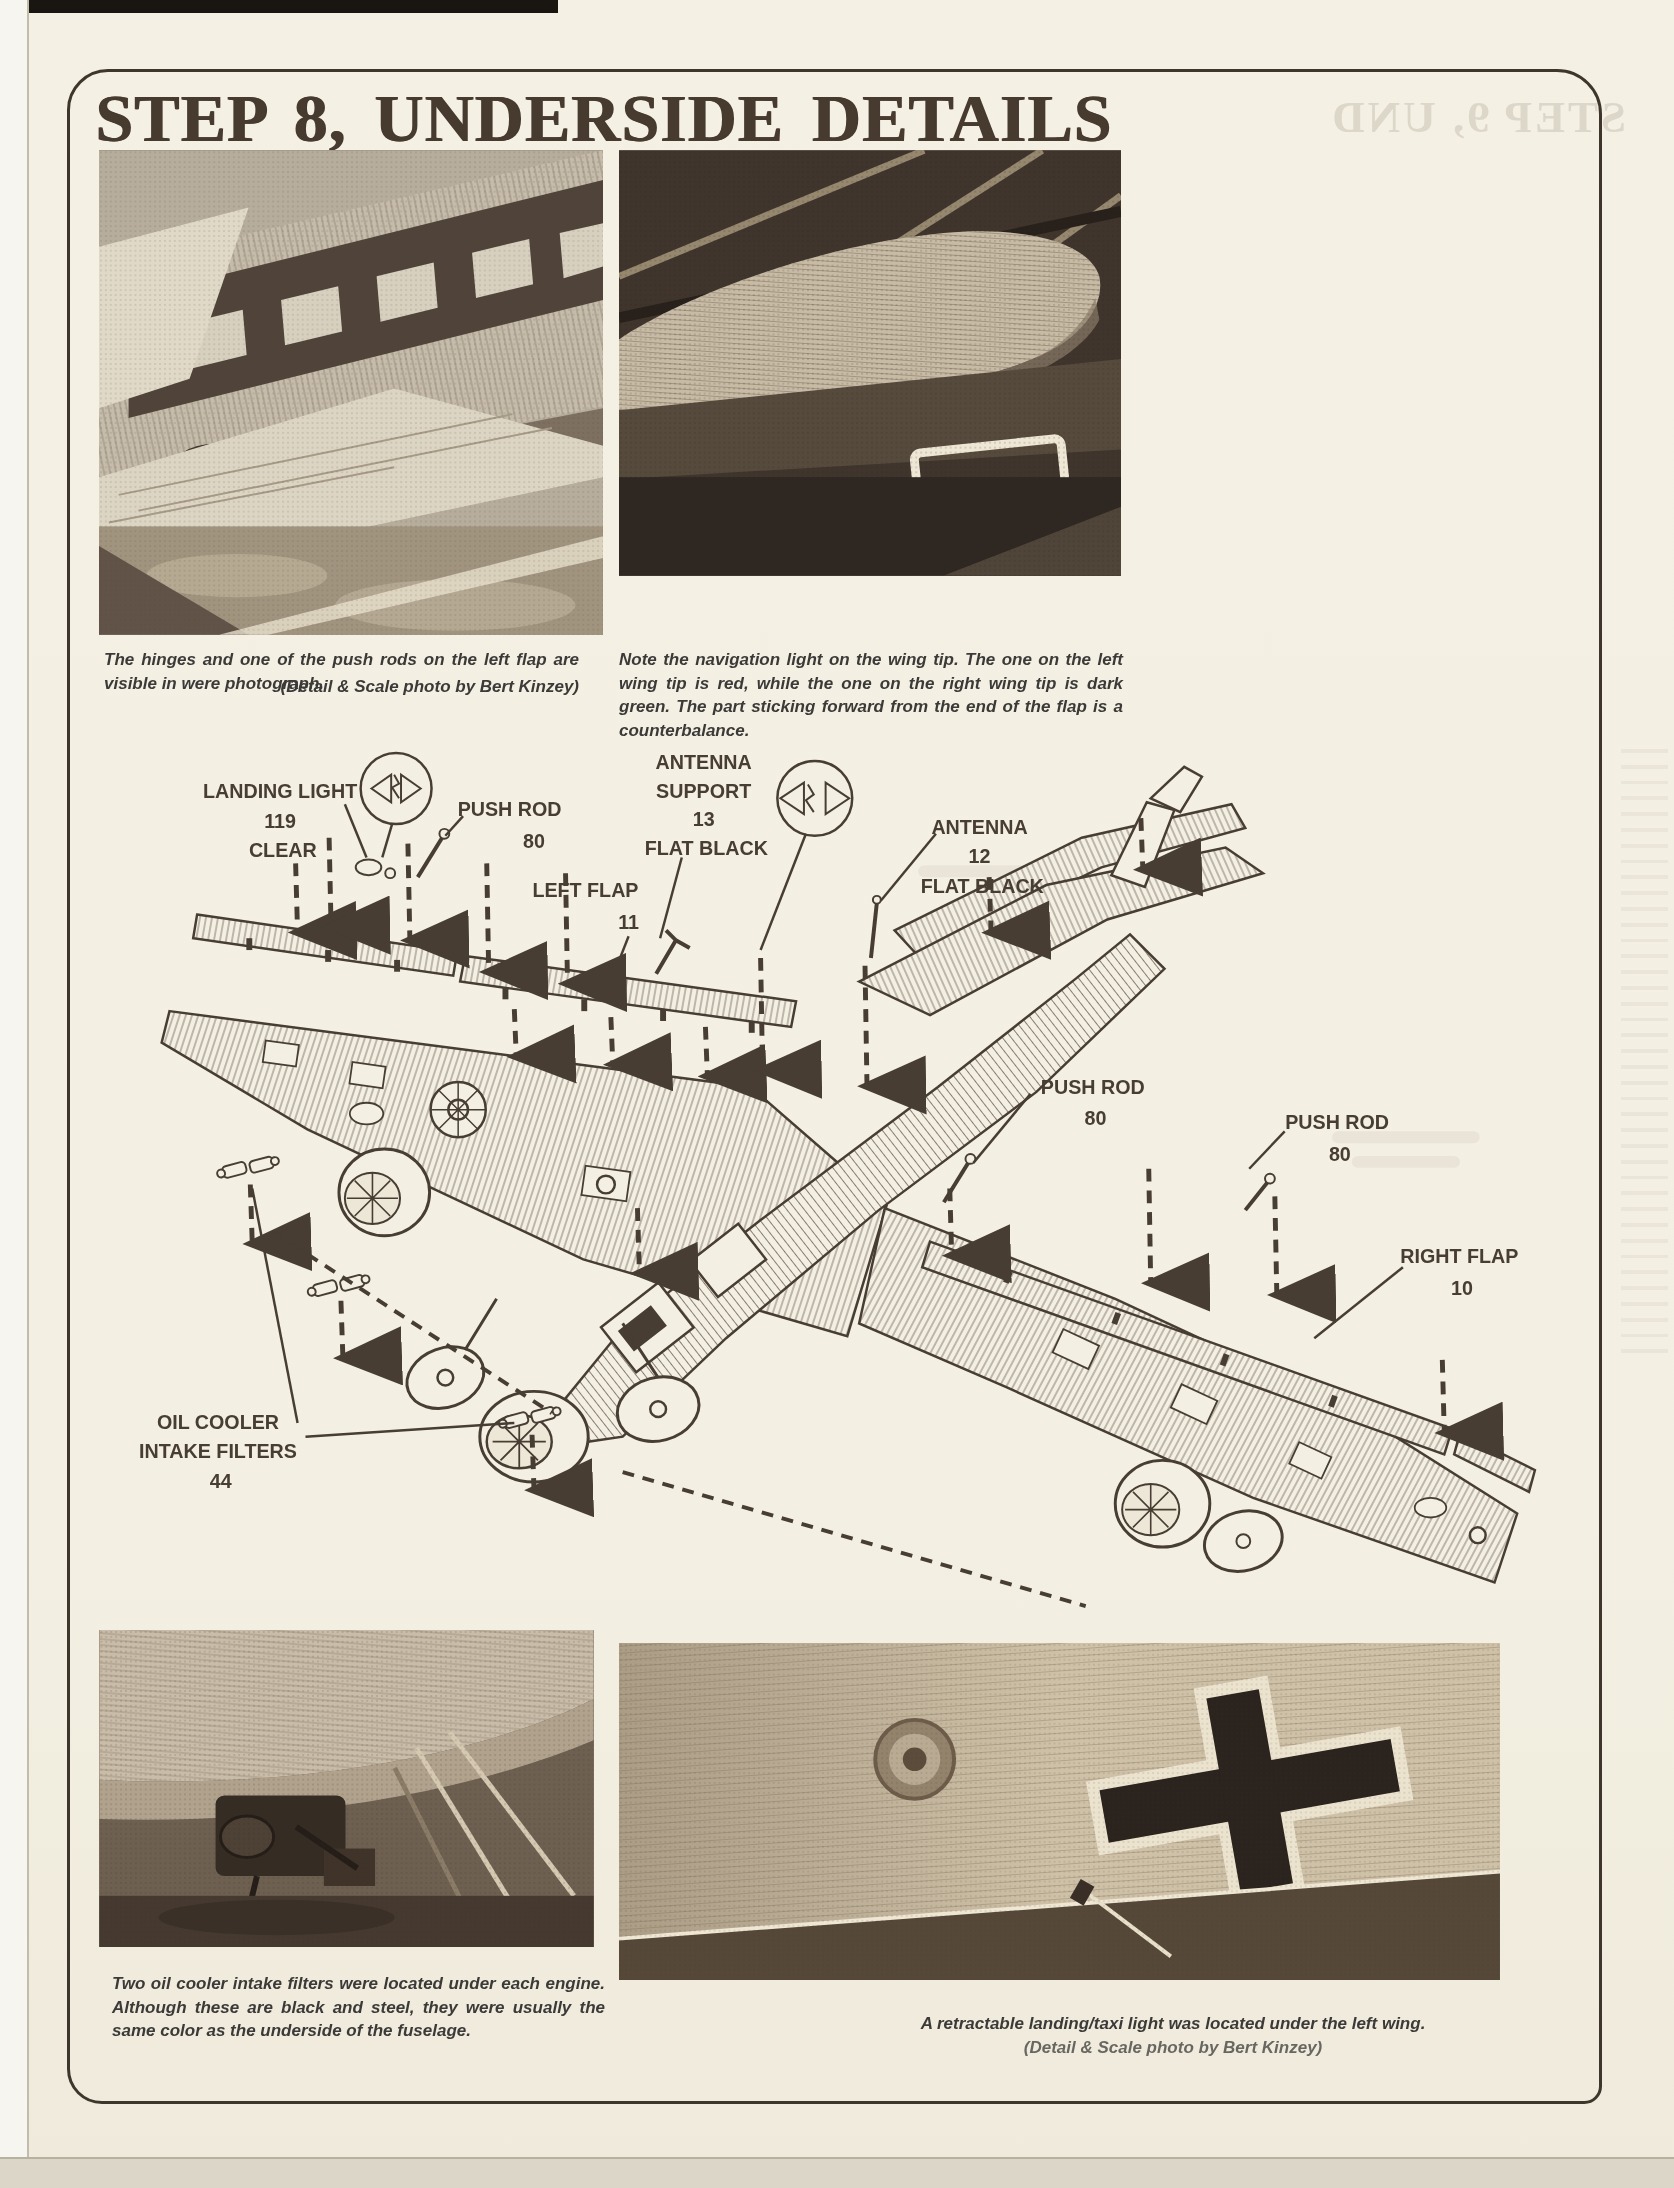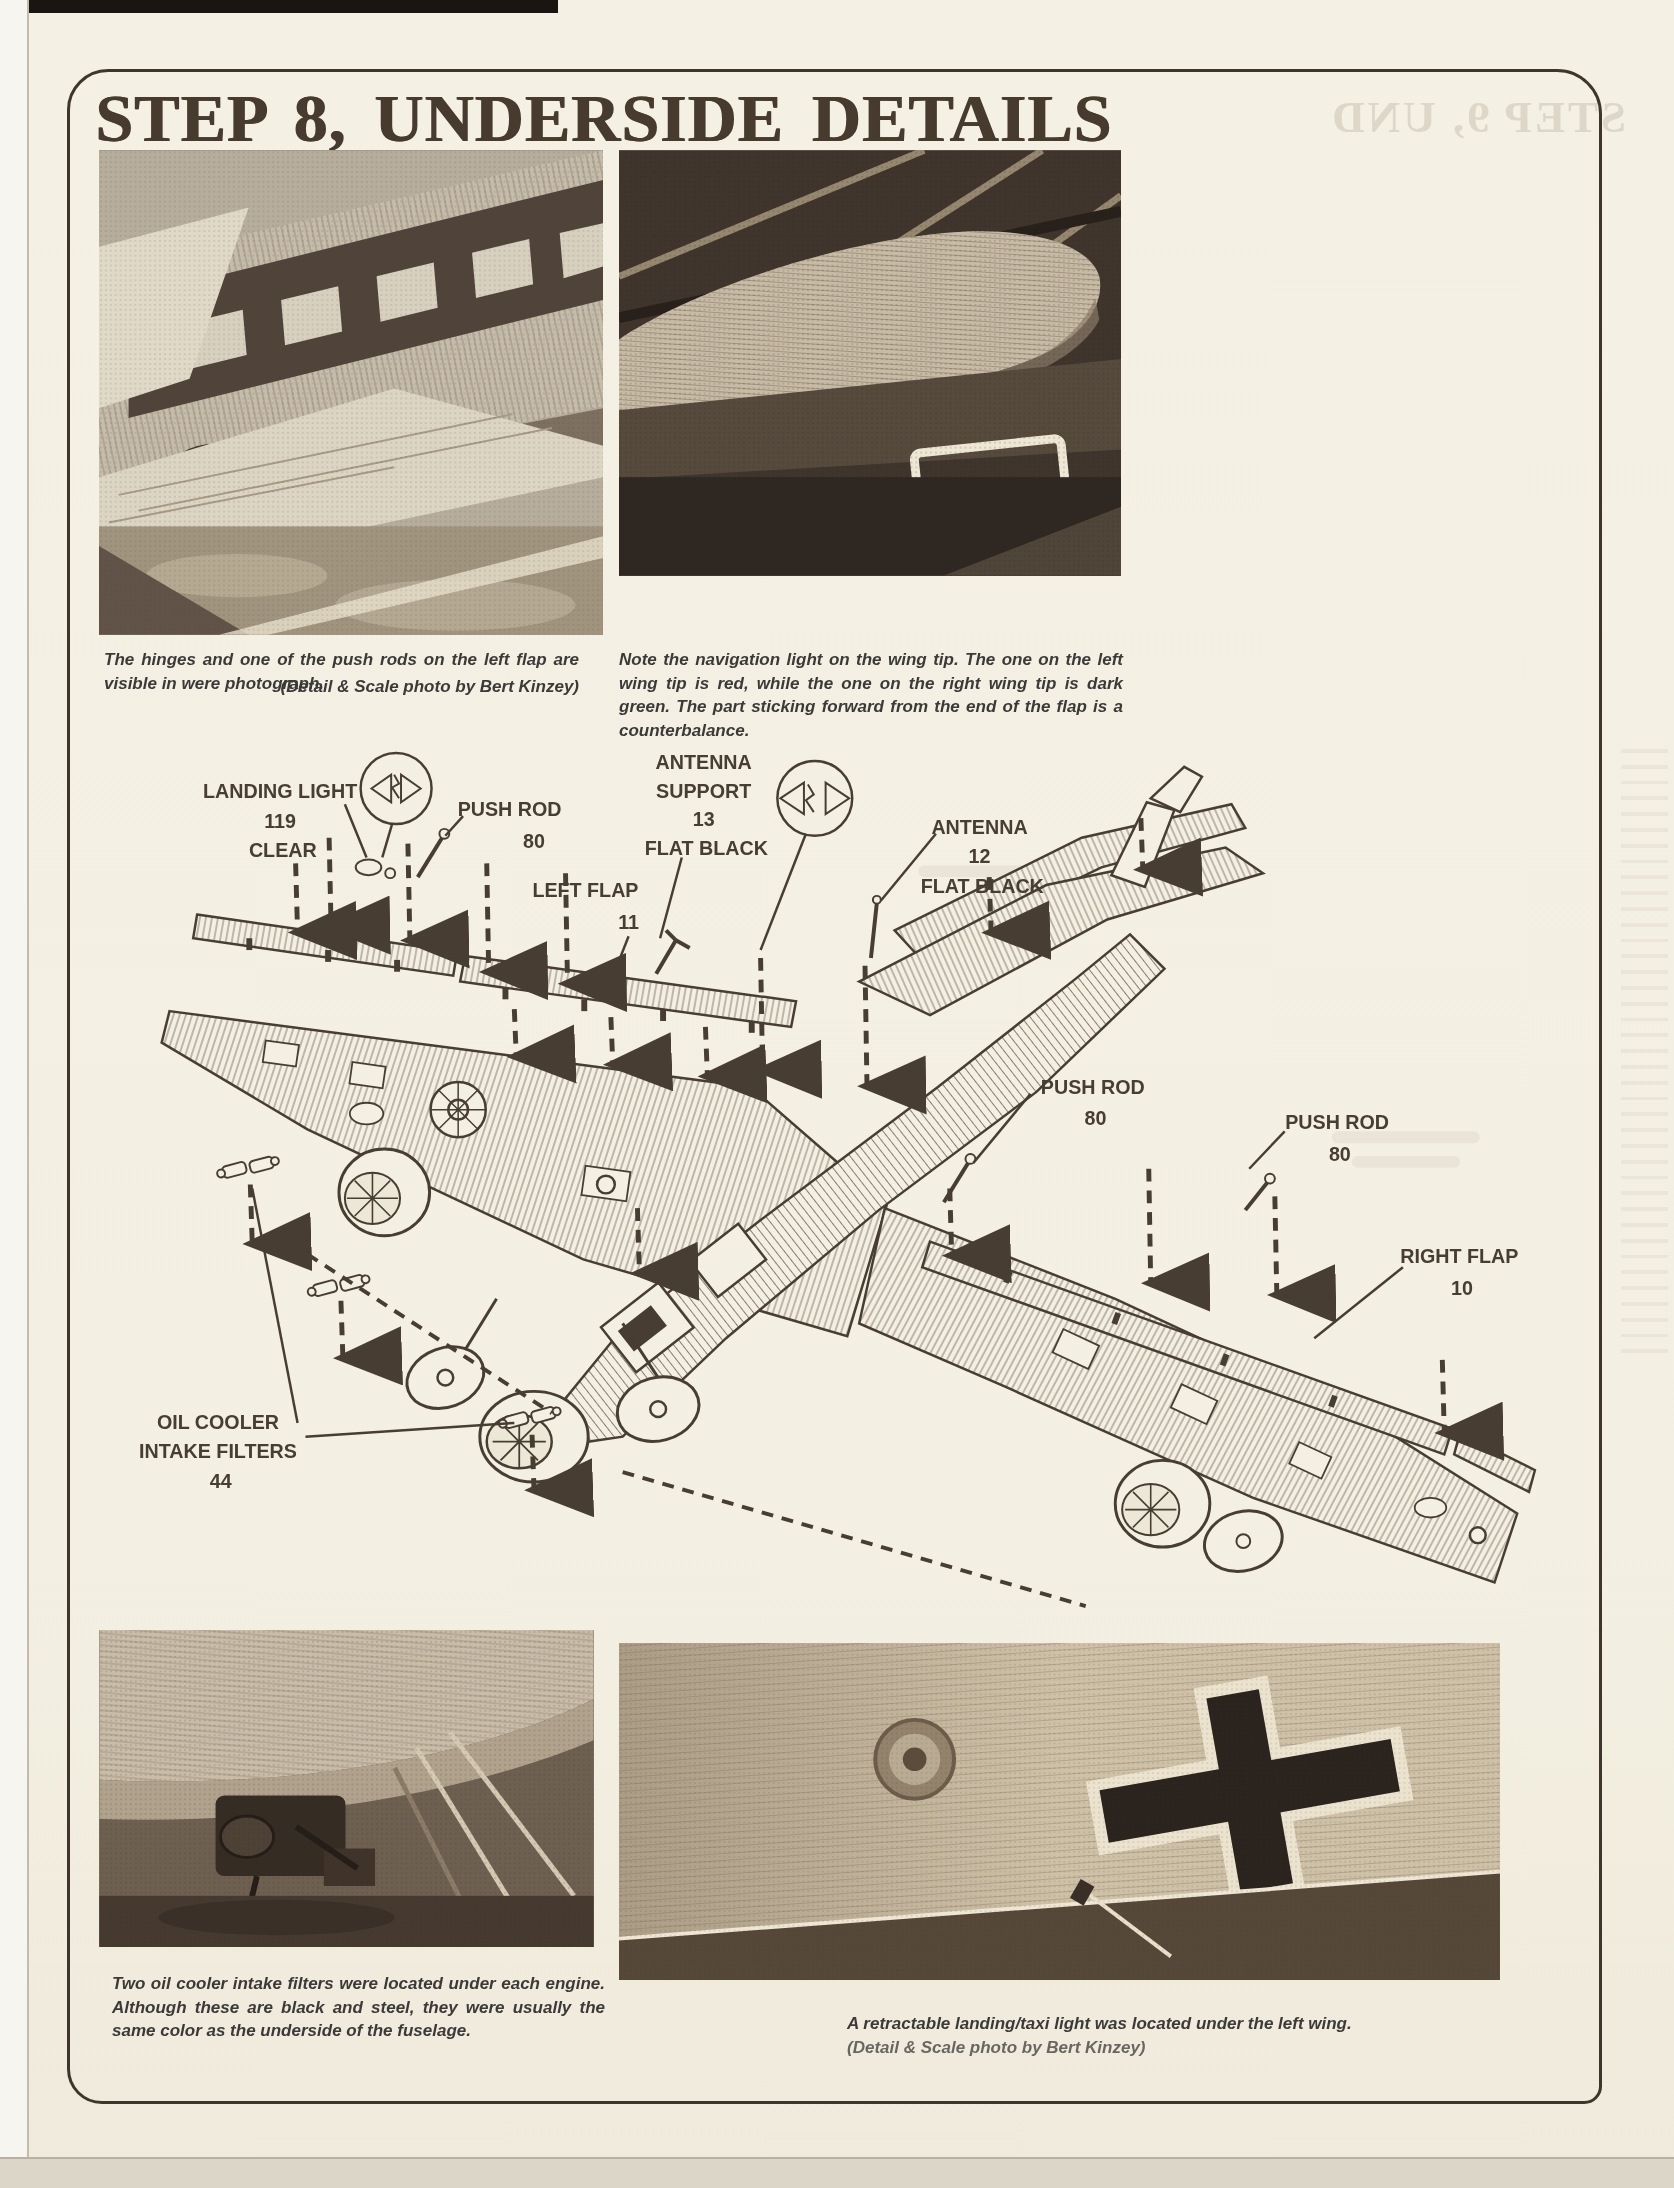--- a/index.html
+++ b/index.html
@@ -19,21 +19,21 @@
   .frame{position:absolute;left:67px;top:69px;width:1529px;height:2029px;
      border:3.9px solid #3e362c;border-radius:41px 45px 17.7px 35px;}
   .title{position:absolute;left:95px;top:79px;font-family:"Liberation Serif",serif;
      font-weight:bold;font-size:68px;letter-spacing:1px;word-spacing:9.9px;color:#473a2f;
      text-shadow:1px 0 0 #473a2f;}
   .photo{position:absolute;overflow:hidden;background:#8a7b6a;}
   .photo svg{display:block;}
   .caption{position:absolute;font-weight:bold;font-style:italic;font-size:17px;
      line-height:23.6px;color:#3b3a38;text-align:justify;}
   .caption .credit-abs{position:absolute;right:0;bottom:0;font-weight:bold;font-style:italic;}
-  .caption-right-line{text-align:left;}
+  .caption-right-line{text-align:center;}
   .diagram{position:absolute;left:71px;top:747px;}
   text.dlabel{font-family:"Liberation Sans",sans-serif;font-weight:bold;font-size:20px;
      fill:#473d32;text-anchor:middle;}
 </style>
 </head>
 <body>
 
 <div class="scan">
   <div class="scan-top-band"></div>
   <div class="ghost-title">STEP 9, UND</div>

